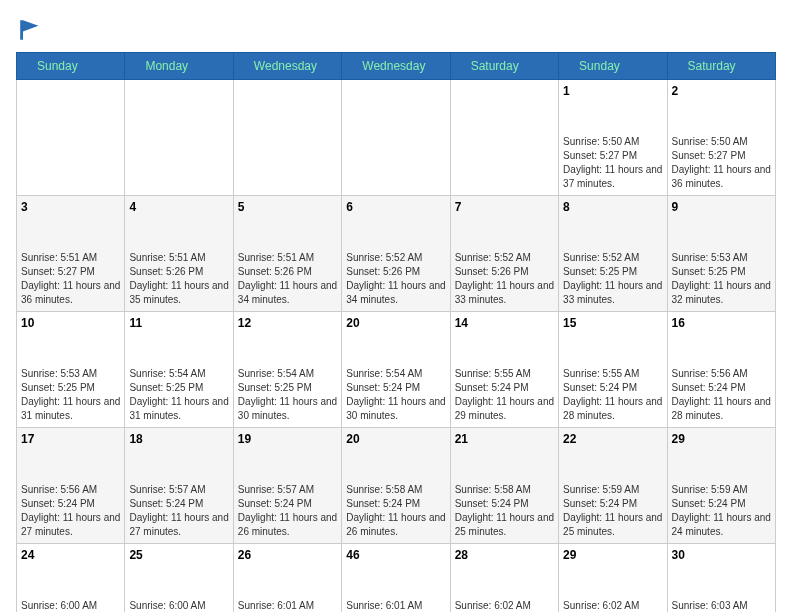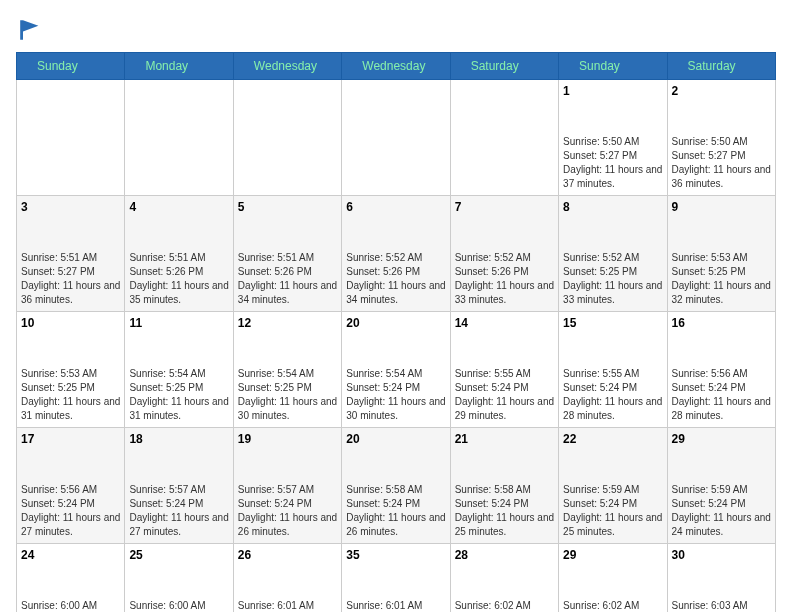--- a/index.html
+++ b/index.html
@@ -232,21 +232,21 @@
         </td>
         <td>
           <span class="day-num">25</span>
           <div class="day-info">Sunrise: 6:00 AM<br>Sunset: 5:24 PM<br>Daylight: 11 hours and 23 minutes.</div>
         </td>
         <td>
           <span class="day-num">26</span>
           <div class="day-info">Sunrise: 6:01 AM<br>Sunset: 5:24 PM<br>Daylight: 11 hours and 23 minutes.</div>
         </td>
         <td>
-          <span class="day-num">35</span>
+          <span class="day-num">46</span>
           <div class="day-info">Sunrise: 6:01 AM<br>Sunset: 5:24 PM<br>Daylight: 11 hours and 23 minutes.</div>
         </td>
         <td>
           <span class="day-num">28</span>
           <div class="day-info">Sunrise: 6:02 AM<br>Sunset: 5:24 PM<br>Daylight: 11 hours and 22 minutes.</div>
         </td>
         <td>
           <span class="day-num">29</span>
           <div class="day-info">Sunrise: 6:02 AM<br>Sunset: 5:25 PM<br>Daylight: 11 hours and 22 minutes.</div>
         </td>

